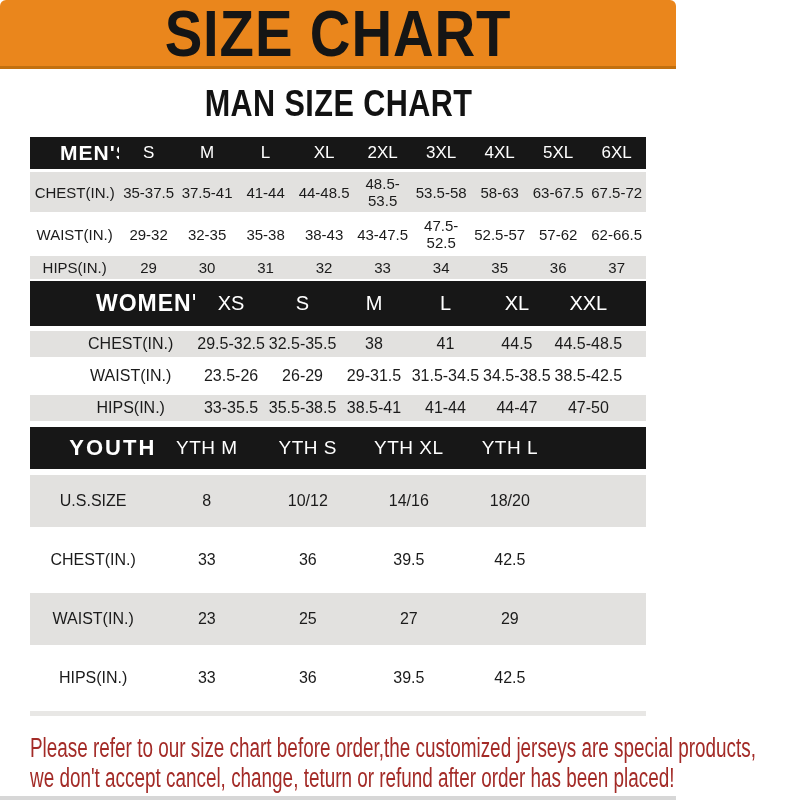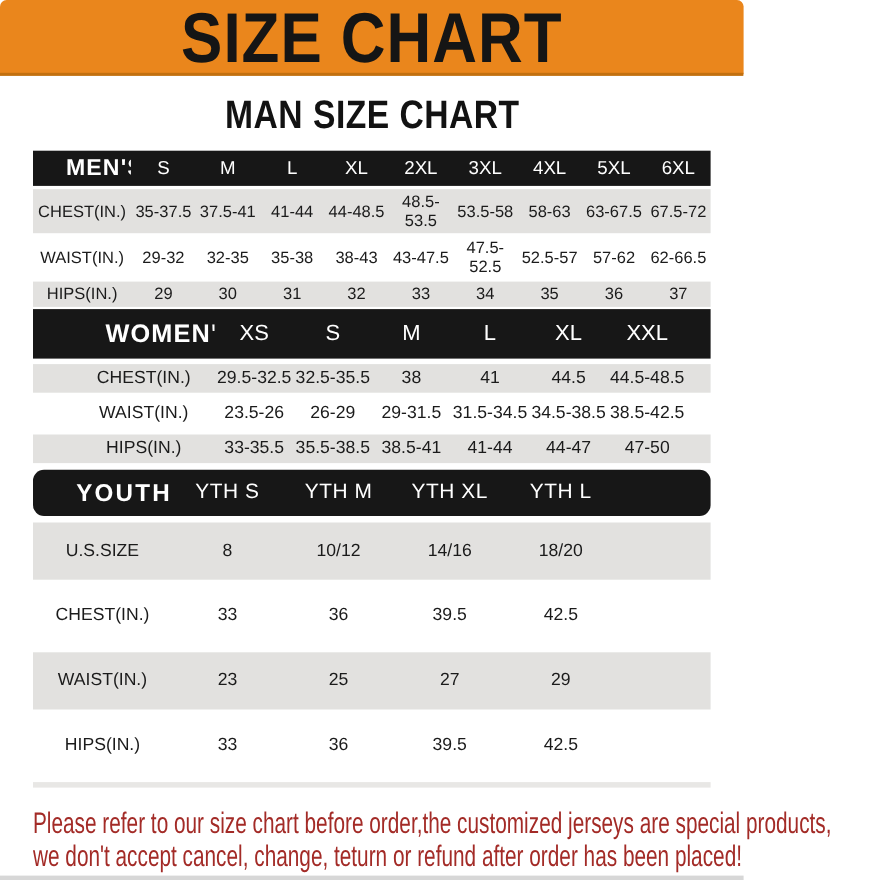--- a/index.html
+++ b/index.html
@@ -82,21 +82,21 @@
   .women .vcell { flex: 0 0 11.6%; }
   .women .hrow  { padding: 9px 0; margin-bottom: 5px; }
   .women .hlabel { font-size: 23px; }
   .women .hsize { font-size: 20px; }
   .women .drow  { padding: 4px 0; margin-bottom: 6px; }
   .women .rlabel, .women .val { font-size: 16px; }
 
   
   .youth .lcell { flex: 0 0 20.5%; }
   .youth .vcell { flex: 0 0 16.4%; }
-  .youth .hrow  { padding: 8px 0; margin-bottom: 6px; border-radius: 10px; }
+  .youth .hrow  { padding: 8px 0; margin-bottom: 6px; }
   .youth .hlabel { font-size: 22px; letter-spacing: 2px; }
   .youth .hsize { font-size: 19px; letter-spacing: 0.5px; }
   .youth .drow  { padding: 17px 0; margin-bottom: 7px; }
   .youth .rlabel, .youth .val { font-size: 16px; }
 
   .table-bottom-edge {
     height: 5px;
     background: var(--row_gray, #E2E1DF);
     margin: 0 30px;
     opacity: 0.8;
@@ -223,22 +223,22 @@
           <div class="cell vcell val">44-47</div>
           <div class="cell vcell val">47-50</div>
         </div>
       </div>
   </section>
 
   <section class="sec-youth">
     <div class="size-table youth">
         <div class="trow hrow">
           <div class="cell lcell hlabel">YOUTH</div>
+          <div class="cell vcell hsize">YTH M</div>
           <div class="cell vcell hsize">YTH S</div>
-          <div class="cell vcell hsize">YTH M</div>
           <div class="cell vcell hsize">YTH XL</div>
           <div class="cell vcell hsize">YTH L</div>
         </div>
         <div class="trow drow rg">
           <div class="cell lcell rlabel">U.S.SIZE</div>
           <div class="cell vcell val">8</div>
           <div class="cell vcell val">10/12</div>
           <div class="cell vcell val">14/16</div>
           <div class="cell vcell val">18/20</div>
         </div>

